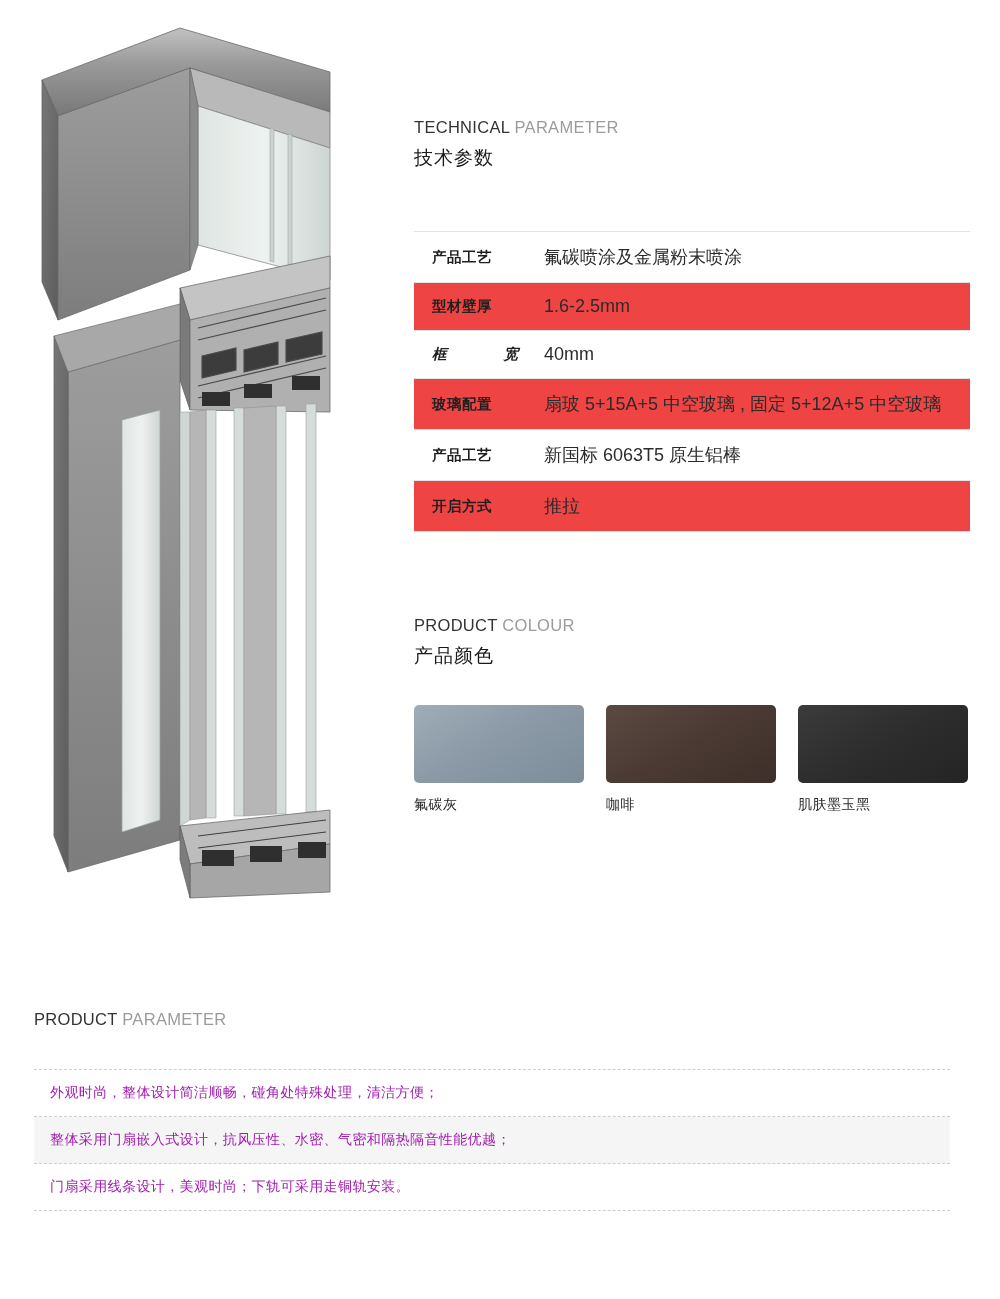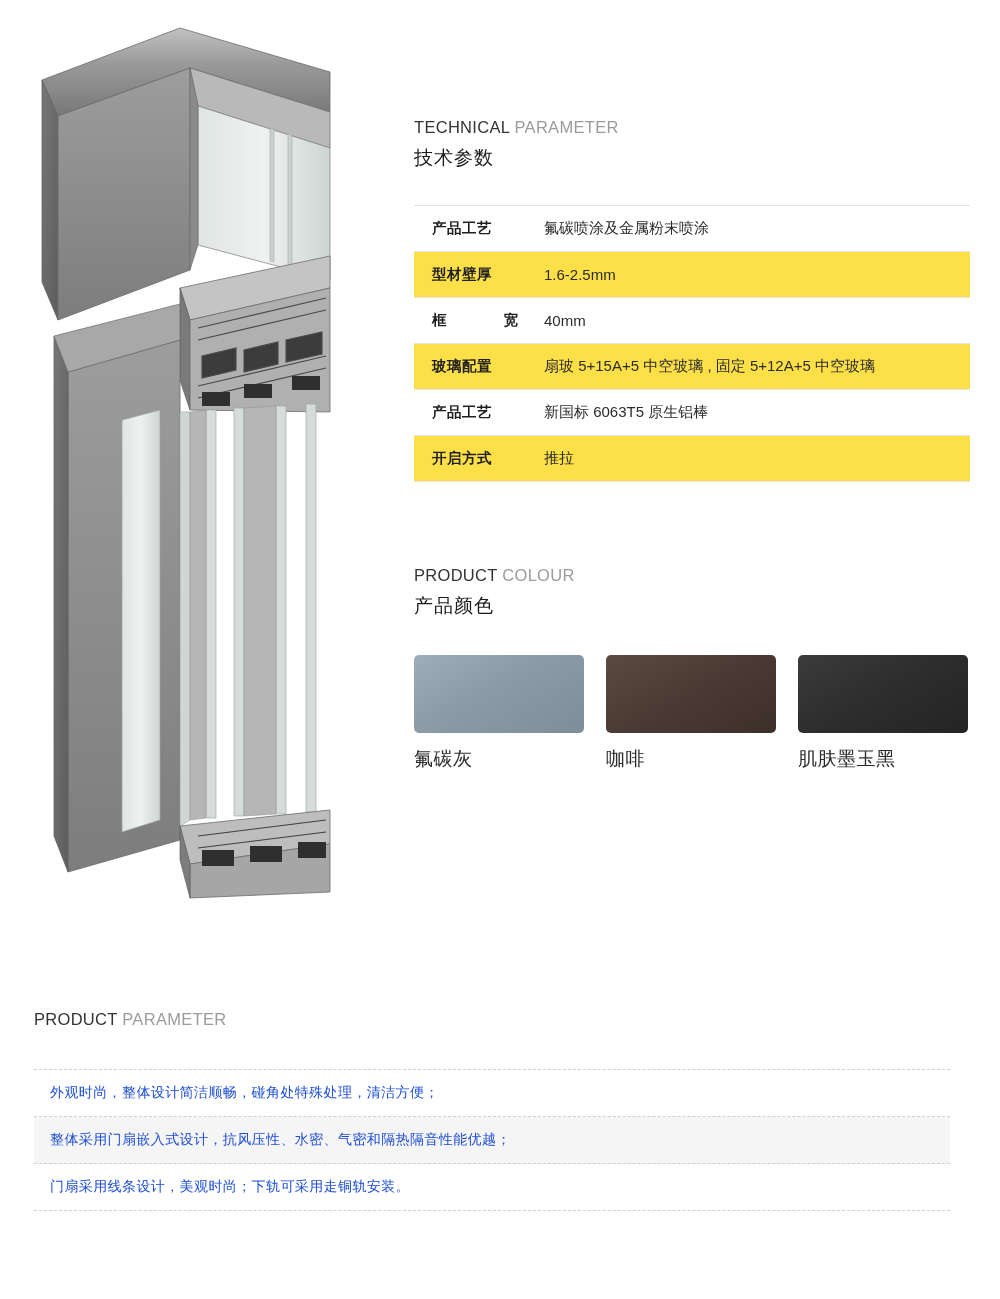--- a/index.html
+++ b/index.html
@@ -46,27 +46,27 @@
   .sec-head-cn {
     font-size: 19px;
     font-weight: normal;
     color: #1a1a1a;
     margin: 0;
     letter-spacing: 1px;
   }
 
   
   .spec-table {
-    margin-top: 34px;
+    margin-top: 60px;
     width: 556px;
     border-collapse: collapse;
   }
   .spec-table tr { border-bottom: 1px solid #e3e3e3; }
   .spec-table tr:first-child { border-top: 1px solid #e3e3e3; }
-  .spec-table tr.alt { background: #fde047; }
+  .spec-table tr.alt { background: #ef4444; }
   .spec-table td {
     padding: 13px 0 13px 0;
     font-size: 14.5px;
     color: #2b2b2b;
     vertical-align: middle;
   }
   .spec-table td.k {
     width: 130px;
     padding-left: 18px;
     font-weight: bold;
@@ -75,66 +75,67 @@
     white-space: nowrap;
   }
   .spec-table td.k.spread {
     letter-spacing: 0;
   }
   .spec-table td.k.spread span {
     display: inline-block;
     width: 86px;
     text-align: justify;
     text-align-last: justify;
+    font-style: italic;
   }
   .spec-table td.v {
     padding-right: 10px;
     white-space: nowrap;
-    font-size: 15px;
+    font-size: 18px;
   }
 
   
   .colour-section { margin-top: 84px; }
   .swatch-row {
     display: flex;
     margin-top: 36px;
     gap: 22px;
   }
   .swatch-item { width: 170px; }
   .swatch {
     width: 170px;
     height: 78px;
     border-radius: 5px;
   }
   .sw-1 { background: linear-gradient(150deg,#9fadb8 0%, #8b9aa6 45%, #7d8d99 100%); }
   .sw-2 { background: linear-gradient(150deg,#5b4a42 0%, #4a3a33 50%, #3d2f29 100%); }
   .sw-3 { background: linear-gradient(150deg,#3b3b3b 0%, #2d2d2d 50%, #242424 100%); }
   .swatch-label {
     margin-top: 13px;
-    font-size: 19px;
+    font-size: 14px;
     color: #2b2b2b;
     letter-spacing: 0.5px;
   }
 
   
   .bottom-sec {
     position: absolute;
     left: 34px;
     top: 1010px;
     width: 916px;
   }
   .adv-list {
     margin-top: 40px;
     width: 916px;
     border-top: 1px dashed #cfcfcf;
   }
   .adv-item {
     padding: 14px 0 14px 16px;
     font-size: 14px;
-    color: #1d4ed8;
+    color: #a21caf;
     border-bottom: 1px dashed #cfcfcf;
     letter-spacing: 0.4px;
     font-family: Liberation Serif, serif;
   }
   .adv-item.alt { background: #f5f5f5; }
 </style>
 </head>
 <body>
 
 <div class="page">

